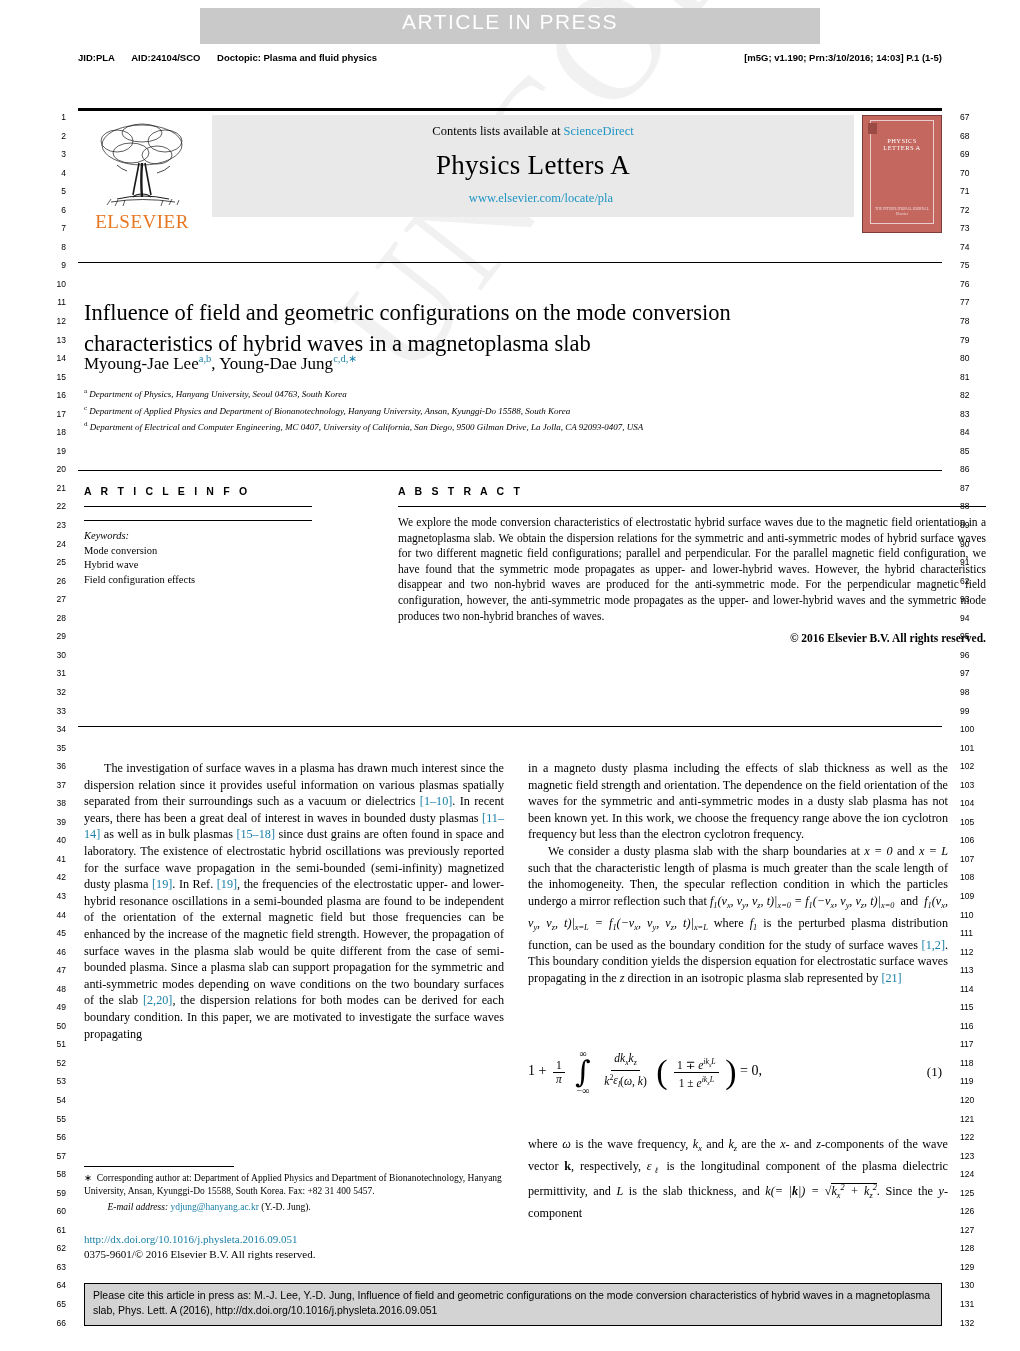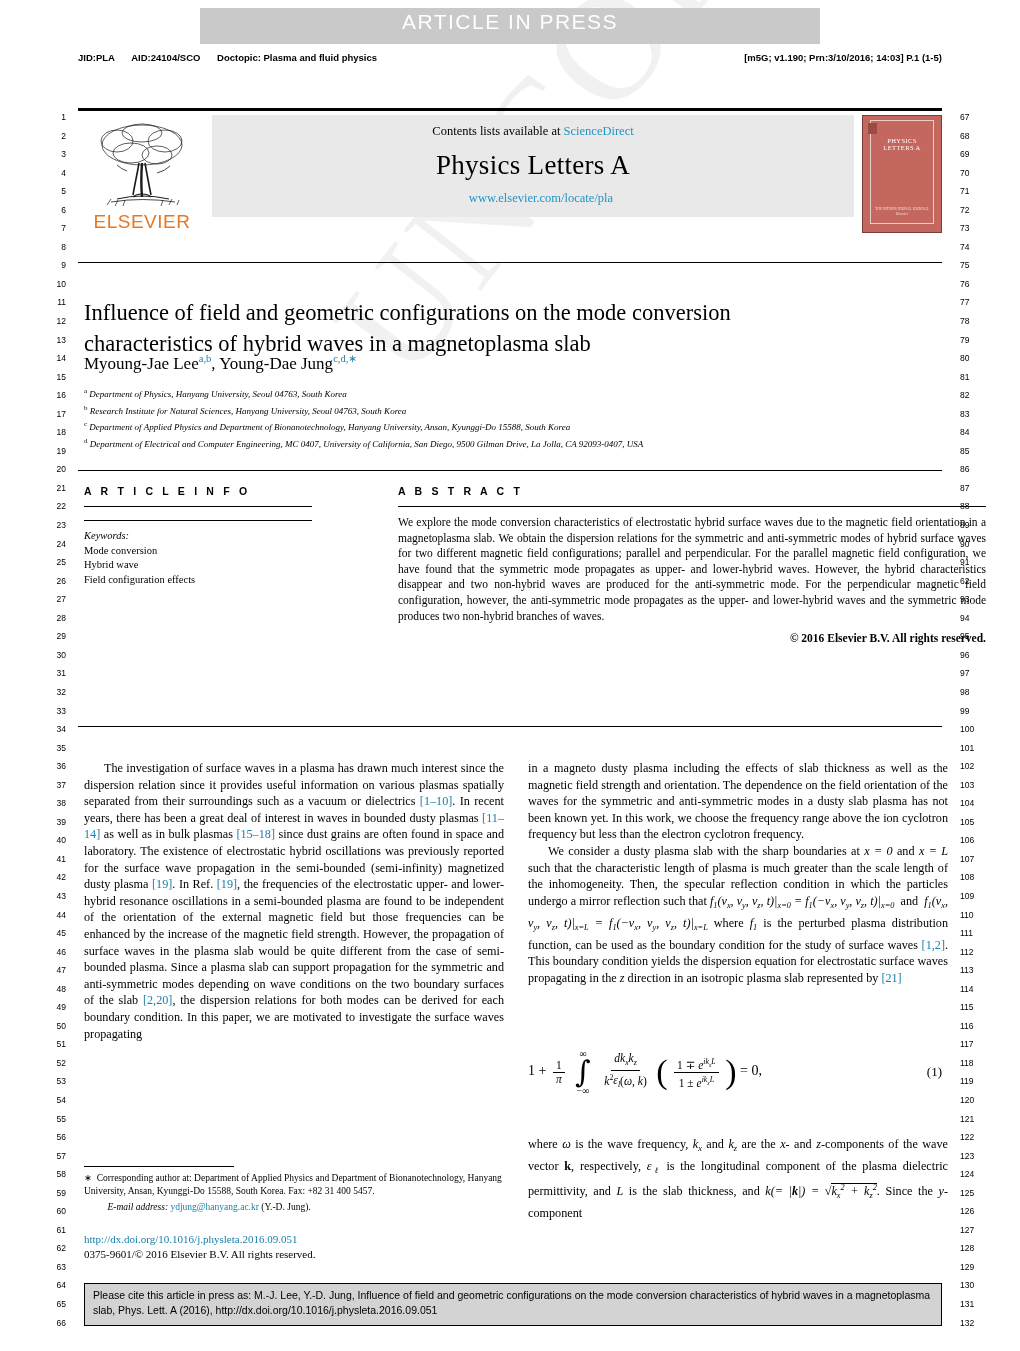--- a/index.html
+++ b/index.html
@@ -54,21 +54,21 @@
   .masthead {
     position: absolute; left: 78px; top: 108px; width: 864px; height: 122px;
     border-top: 3px solid #000;
   }
   .elsevier-logo {
     position: absolute; left: 0px; top: 4px; width: 128px; height: 118px;
     display: flex; flex-direction: column; align-items: center; justify-content: flex-end;
   }
   .tree-svg { width: 110px; height: 92px; }
   .elsevier-word {
-    font-family: Liberation Sans, sans-serif;
+    font-family: Liberation Serif, serif;
     color: #e87722; font-size: 19px; letter-spacing: 0.5px;
     font-weight: 400; line-height: 22px;
   }
   .mast-center {
     position: absolute; left: 134px; top: 4px; width: 642px; height: 102px;
     background: #e9e9e9;
     display: flex; flex-direction: column; align-items: center; justify-content: space-between;
     padding: 9px 0 11px 0;
   }
   .contents-line { font-size: 12.5px; color: #000; }
@@ -404,21 +404,20 @@
 
   <h1 class="art-title">Influence of field and geometric configurations on the mode conversion characteristics of hybrid waves in a magnetoplasma slab</h1>
 
   <div class="authors">
     <span><span>Myoung-Jae Lee</span><sup>a,b</sup></span>,
     <span><span>Young-Dae Jung</span><sup>c,d,∗</sup></span>
   </div>
 
   <div class="affils">
     <div><sup>a</sup> <span>Department of Physics, Hanyang University, Seoul 04763, South Korea</span></div>
-    <div><sup>b</sup> <span>Research Institute for Natural Sciences, Hanyang University, Seoul 04763, South Korea</span></div>
     <div><sup>c</sup> <span>Department of Applied Physics and Department of Bionanotechnology, Hanyang University, Ansan, Kyunggi-Do 15588, South Korea</span></div>
     <div><sup>d</sup> <span>Department of Electrical and Computer Engineering, MC 0407, University of California, San Diego, 9500 Gilman Drive, La Jolla, CA 92093-0407, USA</span></div>
   </div>
 
   <div class="band-rule-top"></div>
   <div class="band-rule-bottom"></div>
 
   <div class="col-info">
     <div class="sec-head">A R T I C L E    I N F O</div>
     <div class="hr-thin"></div>

